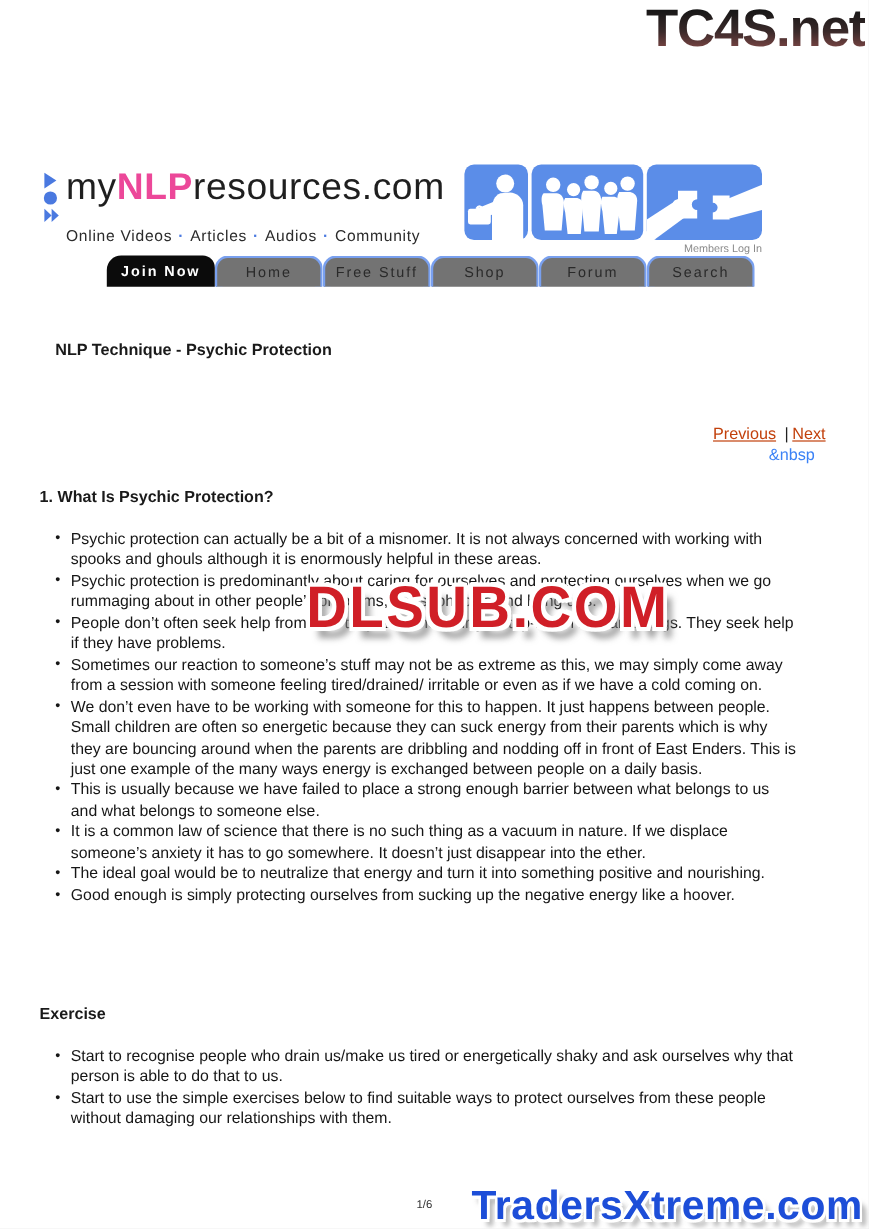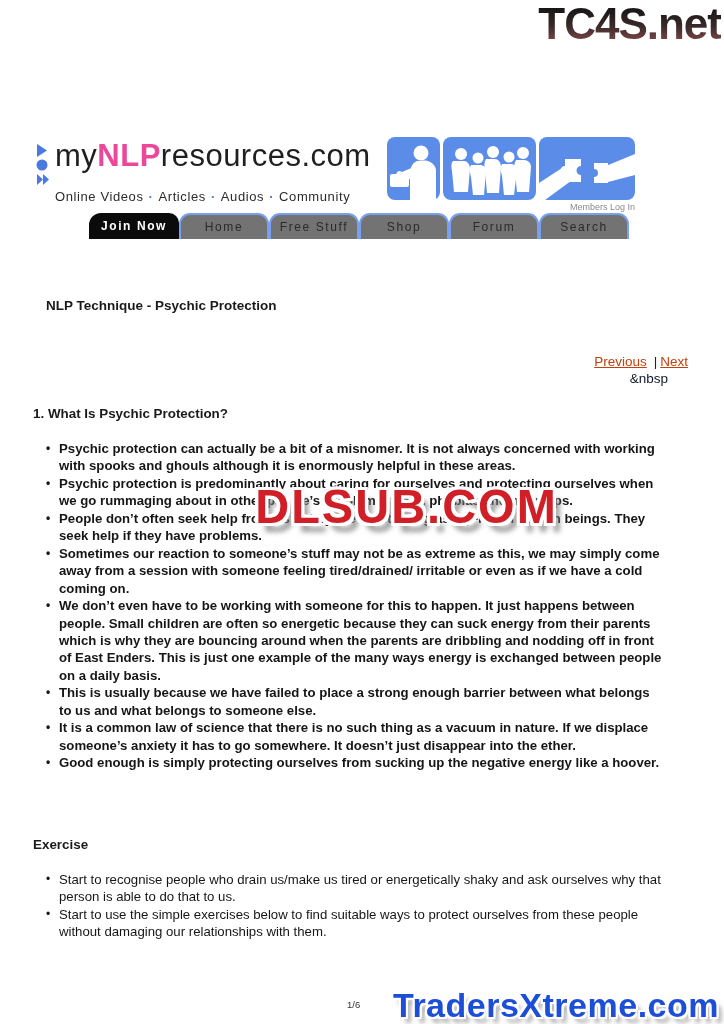--- a/index.html
+++ b/index.html
@@ -51,33 +51,33 @@
     font-size:12px; letter-spacing:1.6px; color:#2a2a2a;
     background:#737373; border:2px solid #79a0ef; border-bottom:none;
     border-radius:11px 11px 0 0;
   }
   .tab-active {
     background:#0b0b0b; color:#ffffff; font-weight:bold; border:none;
     border-radius:12px 10px 0 0;
   }
 
   
-  .doc-title { position:absolute; left:46px; top:298px; font-size:13.5px; font-weight:bold; }
+  .doc-title { position:absolute; left:46px; top:284px; font-size:13.5px; font-weight:bold; }
 
   .pagination { position:absolute; right:36px; top:353px; text-align:right; font-size:13.5px; line-height:17px; }
   .pagination a { color:#c2410c; text-decoration:underline; cursor:pointer; }
   .pag-sep { color:#222; margin:0 3px 0 7px; }
-  .pag-nbsp { color:#0f172a; margin-right:20px; }
+  .pag-nbsp { color:#3b82f6; margin-right:9px; }
 
   .sec-heading { position:absolute; left:33px; font-size:13.4px; font-weight:bold; }
   .sec1-heading { top:406px; }
   .sec2-heading { top:837px; }
 
   ul.bullets { position:absolute; left:44px; width:620px; list-style:none; }
-  ul.sec1 { top:440px;font-weight:bold; }
+  ul.sec1 { top:440px; }
   ul.sec2 { top:871px; }
   ul.bullets li {
     position:relative; padding-left:15px;
     font-size:13.2px; line-height:17.45px; color:#161616;
   }
   ul.bullets li::before { content:"\2022"; position:absolute; left:2px; font-size:12px; }
 
   
   .dlsub {
     position:absolute; left:224px; top:482px; width:365px; text-align:center;
@@ -177,20 +177,21 @@
 
   <div class="sec-heading sec1-heading">1. What Is Psychic Protection?</div>
   <ul class="bullets sec1">
       <li>Psychic protection can actually be a bit of a misnomer. It is not always concerned with working with spooks and ghouls although it is enormously helpful in these areas.</li>
       <li>Psychic protection is predominantly about caring for ourselves and protecting ourselves when we go rummaging about in other people’s problems, fears, phobias and hang ups.</li>
       <li>People don’t often seek help from us if they are functioning as top-notch human beings. They seek help if they have problems.</li>
       <li>Sometimes our reaction to someone’s stuff may not be as extreme as this, we may simply come away from a session with someone feeling tired/drained/ irritable or even as if we have a cold coming on.</li>
       <li>We don’t even have to be working with someone for this to happen. It just happens between people. Small children are often so energetic because they can suck energy from their parents which is why they are bouncing around when the parents are dribbling and nodding off in front of East Enders. This is just one example of the many ways energy is exchanged between people on a daily basis.</li>
       <li>This is usually because we have failed to place a strong enough barrier between what belongs to us and what belongs to someone else.</li>
       <li>It is a common law of science that there is no such thing as a vacuum in nature. If we displace someone’s anxiety it has to go somewhere. It doesn’t just disappear into the ether.</li>
+      <li>The ideal goal would be to neutralize that energy and turn it into something positive and nourishing.</li>
       <li>Good enough is simply protecting ourselves from sucking up the negative energy like a hoover.</li>
     </ul>
 
   <div class="sec-heading sec2-heading">Exercise</div>
   <ul class="bullets sec2">
       <li>Start to recognise people who drain us/make us tired or energetically shaky and ask ourselves why that person is able to do that to us.</li>
       <li>Start to use the simple exercises below to find suitable ways to protect ourselves from these people without damaging our relationships with them.</li>
     </ul>
 
   <div class="dlsub">DLSUB.COM</div>

